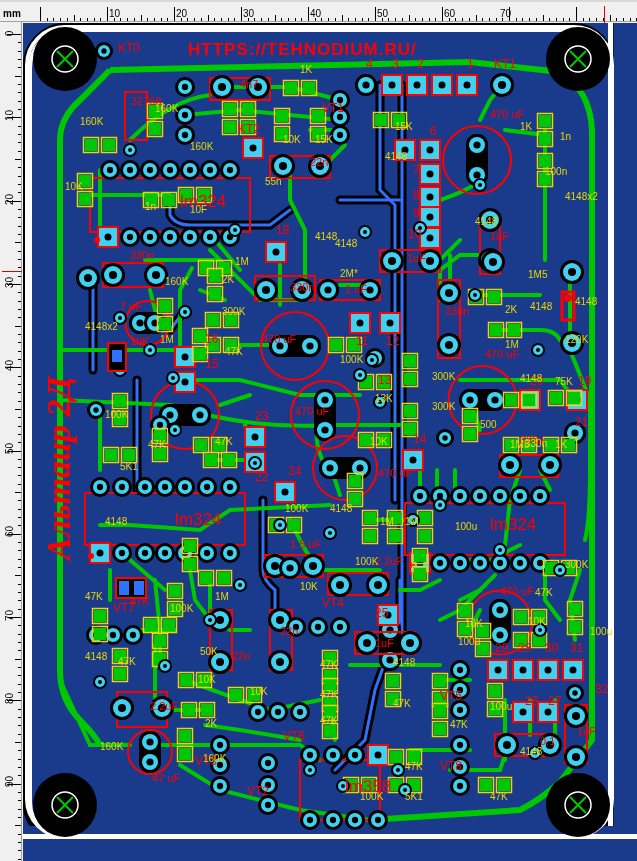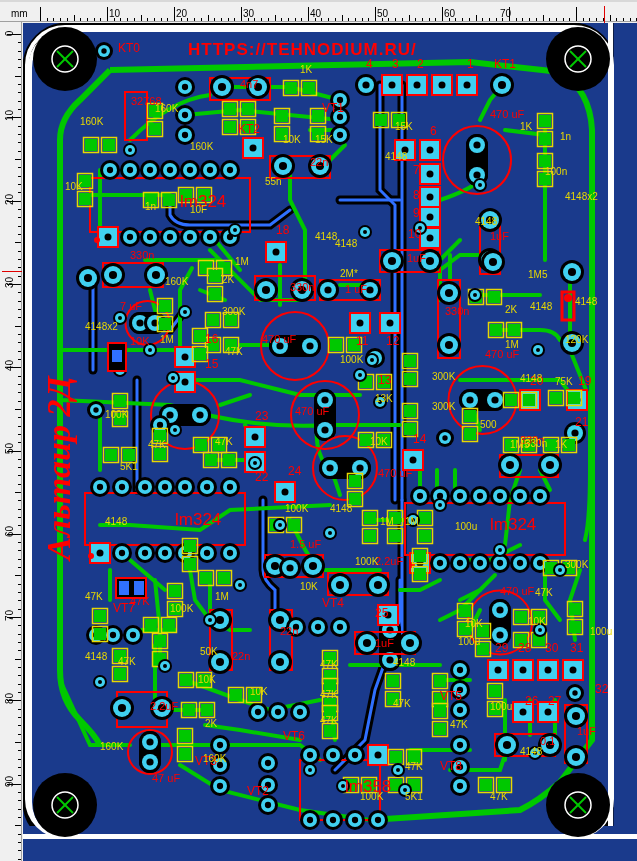--- a/index.html
+++ b/index.html
@@ -1,19 +1,19 @@
 <!DOCTYPE html>
 <html><head>
   <meta charset="utf-8">
   <style>
     html, body { margin:0; padding:0; }
     body { width:637px; height:861px; overflow:hidden; background:#f0f0f0; position:relative; font-family:"Liberation Sans", sans-serif; }
     .ruler-top { position:absolute; left:0; top:0; width:637px; height:22px; background:#f0f0f0; border-bottom:1px solid #a0a0a0; border-top:2px solid #d8d8d8; box-sizing:border-box; }
     .ruler-left { position:absolute; left:0; top:22px; width:22px; height:839px; background:#f0f0f0; border-right:1px solid #a0a0a0; box-sizing:border-box; }
-    .unit { position:absolute; left:11px; top:6px; font-size:10px; color:#000; }
+    .unit { position:absolute; left:3px; top:6px; font-size:10px; color:#000;font-weight:bold; }
     .tick-h { position:absolute; bottom:0; width:1px; background:#000; }
     .tick-v { position:absolute; right:0; height:1px; background:#000; }
     .tlabel-h { position:absolute; top:6px; font-size:10px; color:#000; }
     .tlabel-v { position:absolute; left:1px; font-size:10px; color:#000; transform:rotate(-90deg); transform-origin:center; width:16px; text-align:center; }
     .cursor-h { position:absolute; top:4px; width:1px; height:18px; background:#e00000; }
     .cursor-v { position:absolute; left:2px; height:1px; width:20px; background:#e00000; }
     .canvas { position:absolute; left:23px; top:23px; width:614px; height:838px; background:#1a3a8c; overflow:hidden; }
     svg { position:absolute; left:0; top:0; }
     .txt { font-family:"Liberation Sans", sans-serif; }
   </style>

